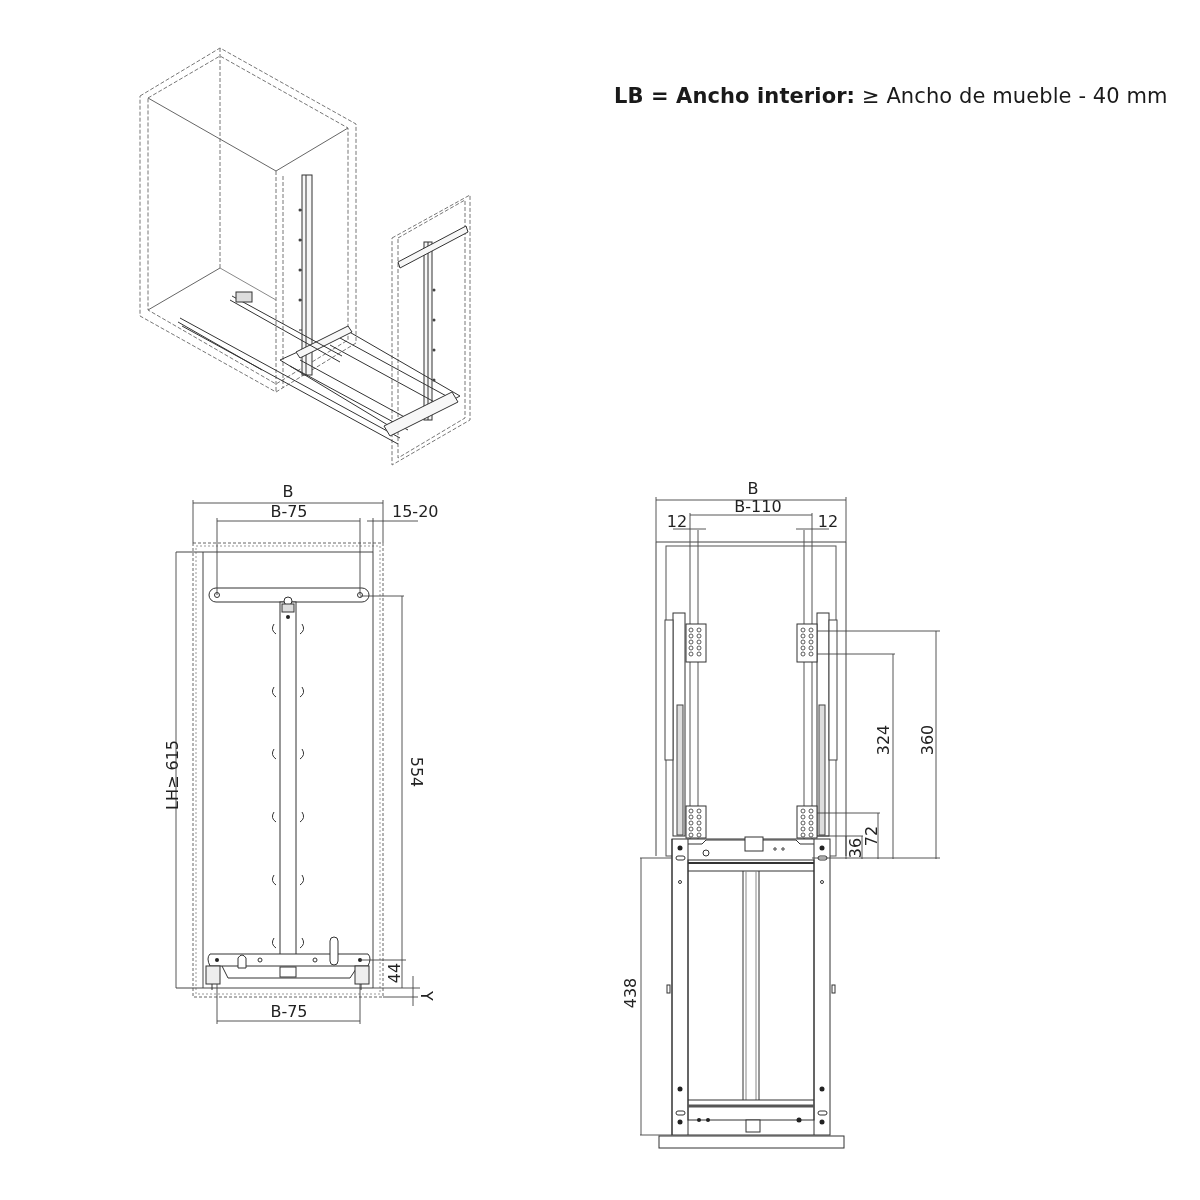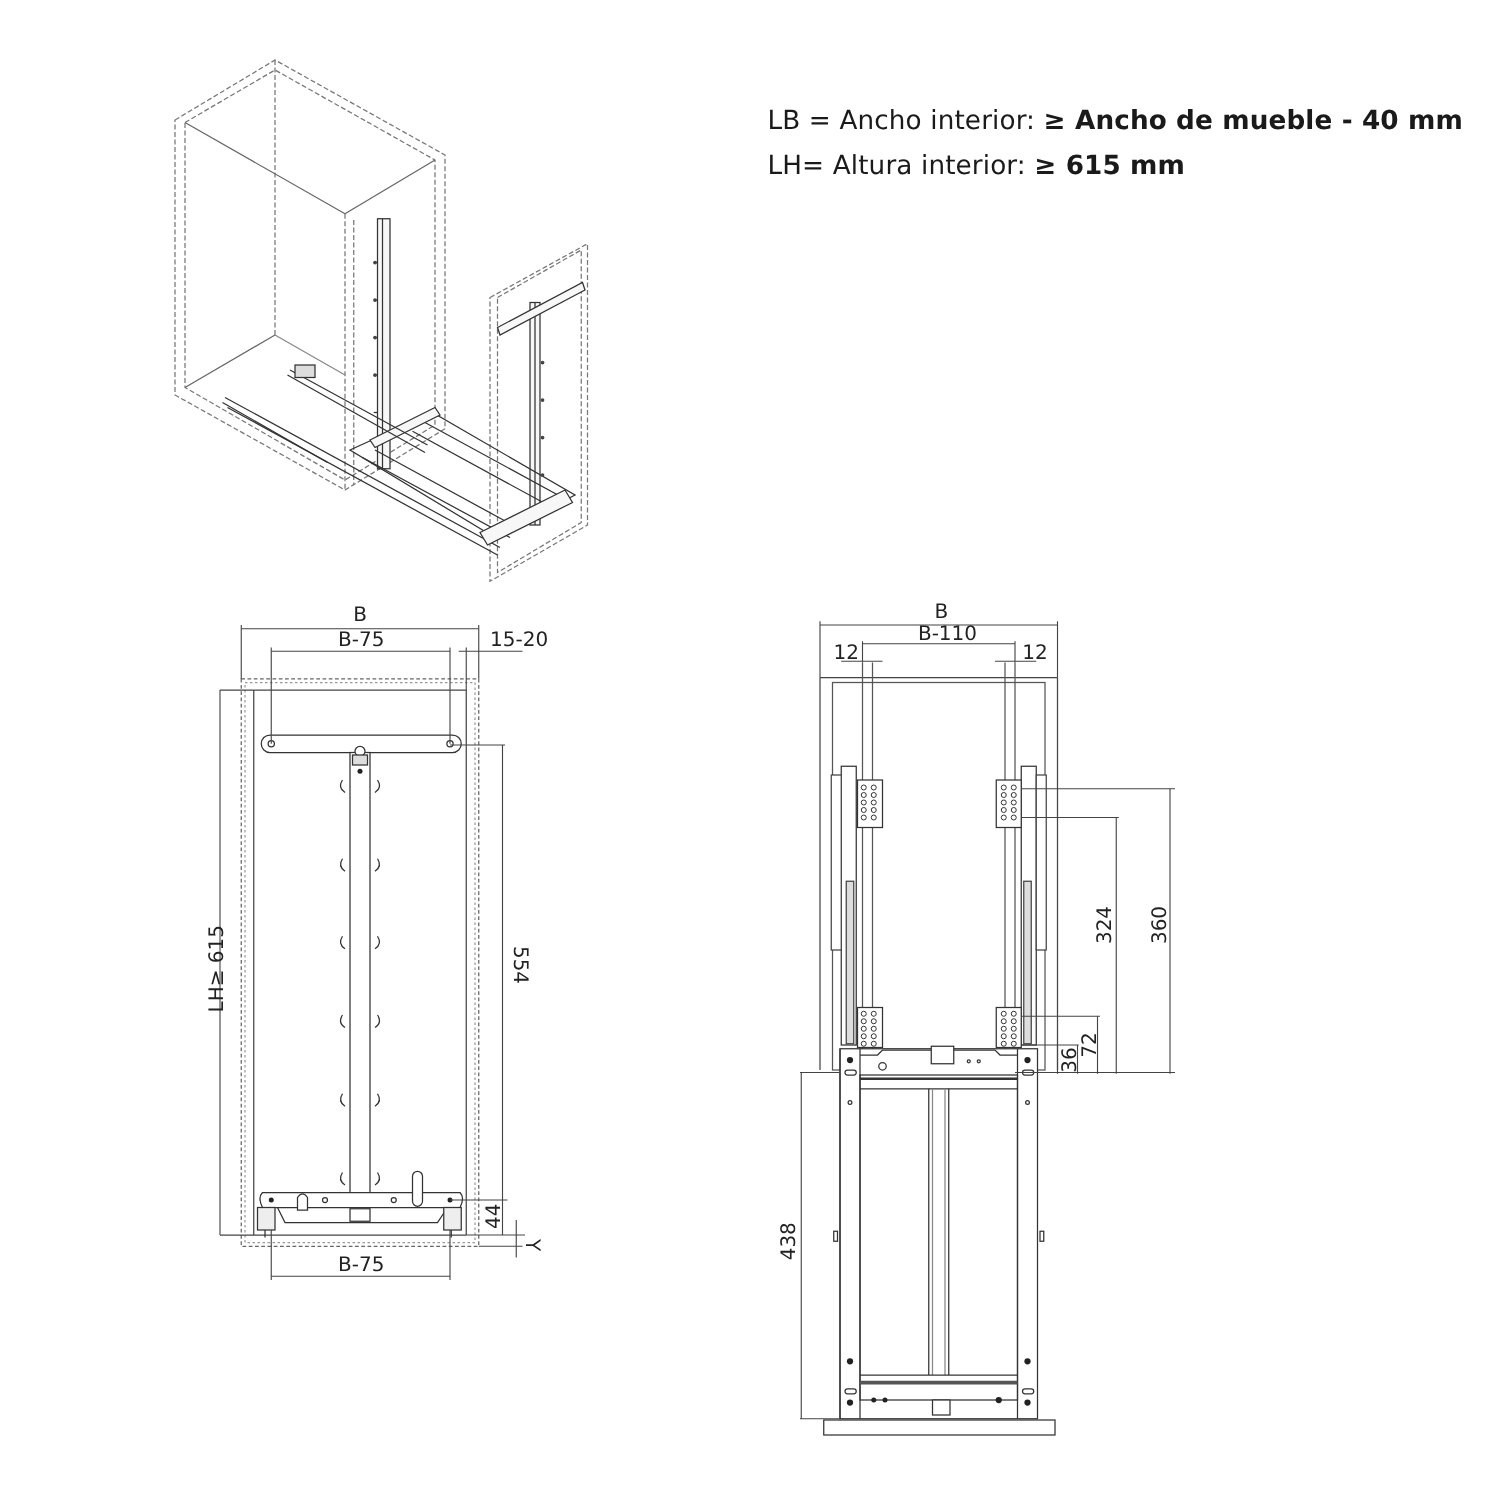--- a/index.html
+++ b/index.html
@@ -1,29 +1,28 @@
 <!DOCTYPE html>
 <html><head>
 <meta charset="utf-8">
 <style>
   html, body { margin:0; padding:0; background:#ffffff; }
   body { width:1200px; height:1200px; position:relative; overflow:hidden; font-family:"DejaVu Sans", sans-serif; color:#1a1a1a; }
   .specs { position:absolute; left:614px; top:78px; width:580px; }
   .spec-line { font-size:21px; line-height:36px; white-space:nowrap; letter-spacing:0.1px; }
-  .spec-line b { font-weight:normal; }
-  .spec-line span.val { font-weight:bold; }
+  .spec-line b { font-weight:bold; }
+  .spec-line span.val { font-weight:normal; }
   svg { position:absolute; left:0; top:0; }
   .dim { font-family:"DejaVu Sans", sans-serif; font-size:16px; fill:#222; }
 </style>
 </head>
 <body>
 
 <div class="specs">
   <div class="spec-line"><b>LB = Ancho interior:</b> <span class="val">≥ Ancho de mueble - 40 mm</span></div>
-  <div class="spec-line"><b>LH= Altura interior:</b> <span class="val">≥ 615 mm</span></div>
 </div>
 
 <svg width="1200" height="1200" viewBox="0 0 1200 1200">
 
   <g stroke="#555" fill="none" stroke-width="1">
 
     <g stroke-dasharray="4,2" stroke="#777">
       <polygon points="140,96 220,48 356,124 356,343 276,392 140,316"></polygon>
       <polygon points="148,98 220,56 348,128 348,340 276,384 148,310"></polygon>
       <line x1="220" y1="48" x2="220" y2="268"></line>

